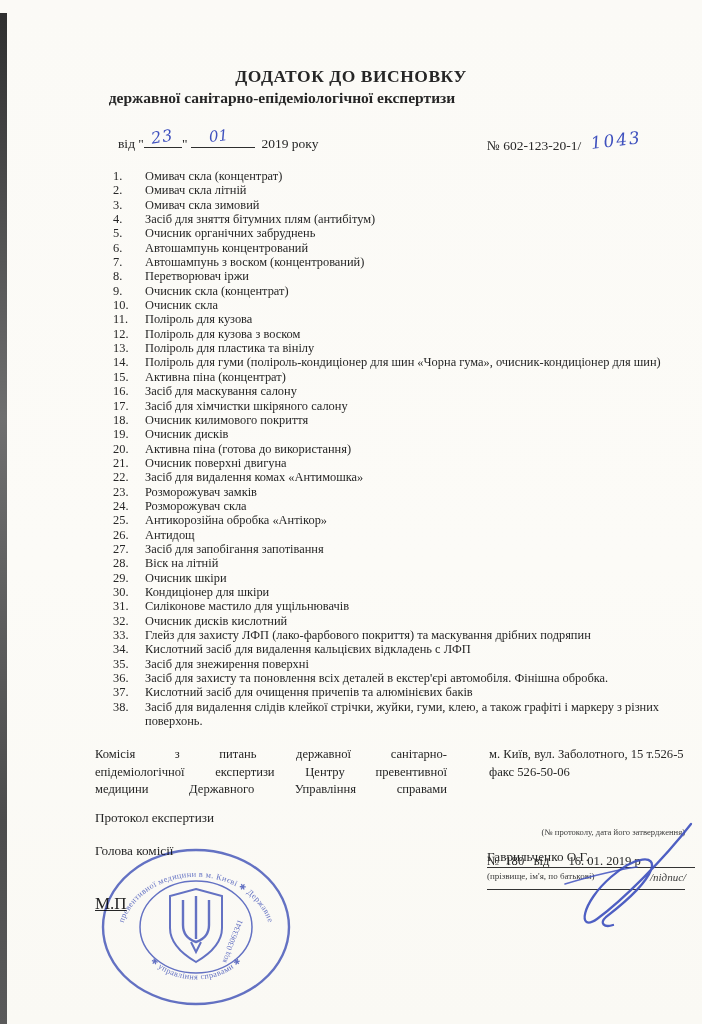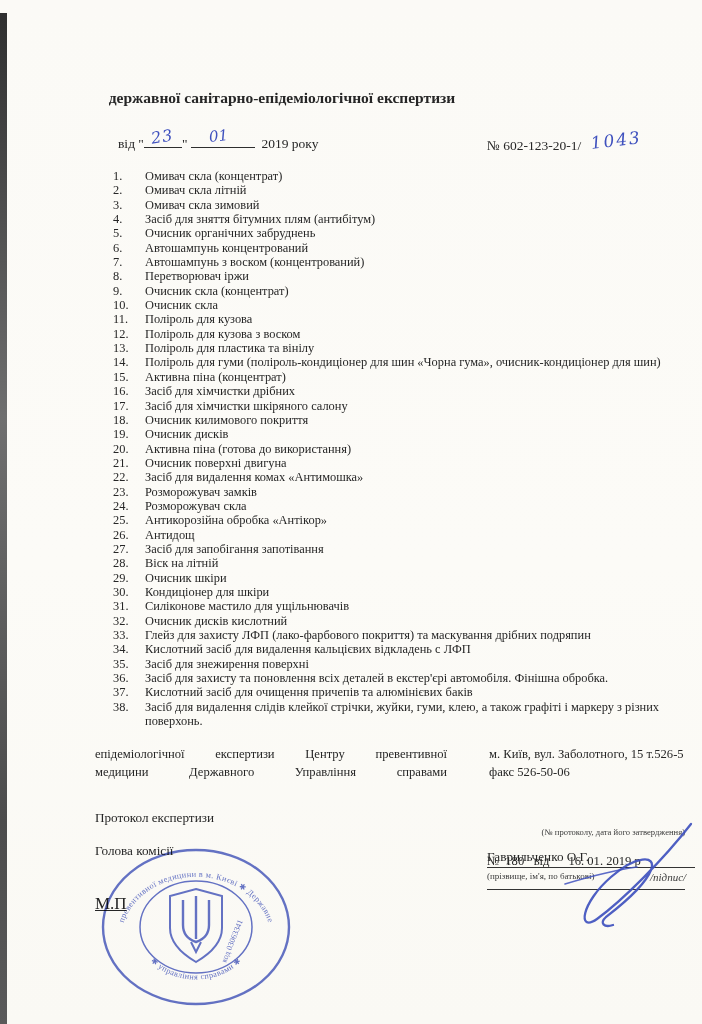--- a/index.html
+++ b/index.html
@@ -52,20 +52,21 @@
   .stamp { position:absolute; left:96px; top:845px; width:200px; height:164px;
     opacity:.82; mix-blend-mode:multiply; }
   .sig-svg { position:absolute; left:505px; top:818px; width:197px; height:122px; }
 </style>
 </head>
 <body>
 
 <div class="page">
   <div class="scan-edge"></div>
 
+  <div class="title1">ДОДАТОК ДО ВИСНОВКУ</div>
   <div class="title2">державної санітарно-епідеміологічної експертизи</div>
 
   <div class="date-row">
     <span>від "</span><span class="blank blank-day"><span class="hand hand-day">23</span></span><span>"</span><span class="blank blank-month"><span class="hand hand-month">01</span></span><span>2019 року</span>
   </div>
 
   <div class="doc-num">
     <span>№ 602-123-20-1/</span><span class="hand hand-num">1043</span>
   </div>
 
@@ -79,21 +80,21 @@
       <li>Автошампунь концентрований</li>
       <li>Автошампунь з воском (концентрований)</li>
       <li>Перетворювач іржи</li>
       <li>Очисник скла (концентрат)</li>
       <li>Очисник скла</li>
       <li>Поліроль для кузова</li>
       <li>Поліроль для кузова з воском</li>
       <li>Поліроль для пластика та вінілу</li>
       <li>Поліроль для гуми (поліроль-кондиціонер для шин «Чорна гума», очисник-кондиціонер для шин)</li>
       <li>Активна піна (концентрат)</li>
-      <li>Засіб для хімчистки дрібних</li>
+      <li>Засіб для маскування салону</li>
       <li>Засіб для хімчистки шкіряного салону</li>
       <li>Очисник килимового покриття</li>
       <li>Очисник дисків</li>
       <li>Активна піна (готова до використання)</li>
       <li>Очисник поверхні двигуна</li>
       <li>Засіб для видалення комах «Антимошка»</li>
       <li>Розморожувач замків</li>
       <li>Розморожувач скла</li>
       <li>Антикорозійна обробка «Антікор»</li>
       <li>Антидощ</li>
@@ -106,20 +107,21 @@
       <li>Глейз для захисту ЛФП (лако-фарбового покриття) та маскування дрібних подряпин</li>
       <li>Кислотний засіб для видалення кальцієвих відкладень с ЛФП</li>
       <li>Засіб для знежирення поверхні</li>
       <li>Засіб для захисту та поновлення всіх деталей в екстер'єрі автомобіля. Фінішна обробка.</li>
       <li>Кислотний засіб для очищення причепів та алюмінієвих баків</li>
       <li>Засіб для видалення слідів клейкої стрічки, жуйки, гуми, клею, а також графіті і маркеру з різних поверхонь.</li>
     </ol>
   </div>
 
   <div class="commission">
+    <div class="jline">Комісія з питань державної санітарно-</div>
     <div class="jline">епідеміологічної експертизи Центру превентивної</div>
     <div class="jline">медицини Державного Управління справами</div>
   </div>
 
   <div class="address">
     <div>м. Київ, вул. Заболотного, 15  т.526-5</div>
     <div>факс 526-50-06</div>
   </div>
 
   <div class="protocol-label">Протокол експертизи</div>

